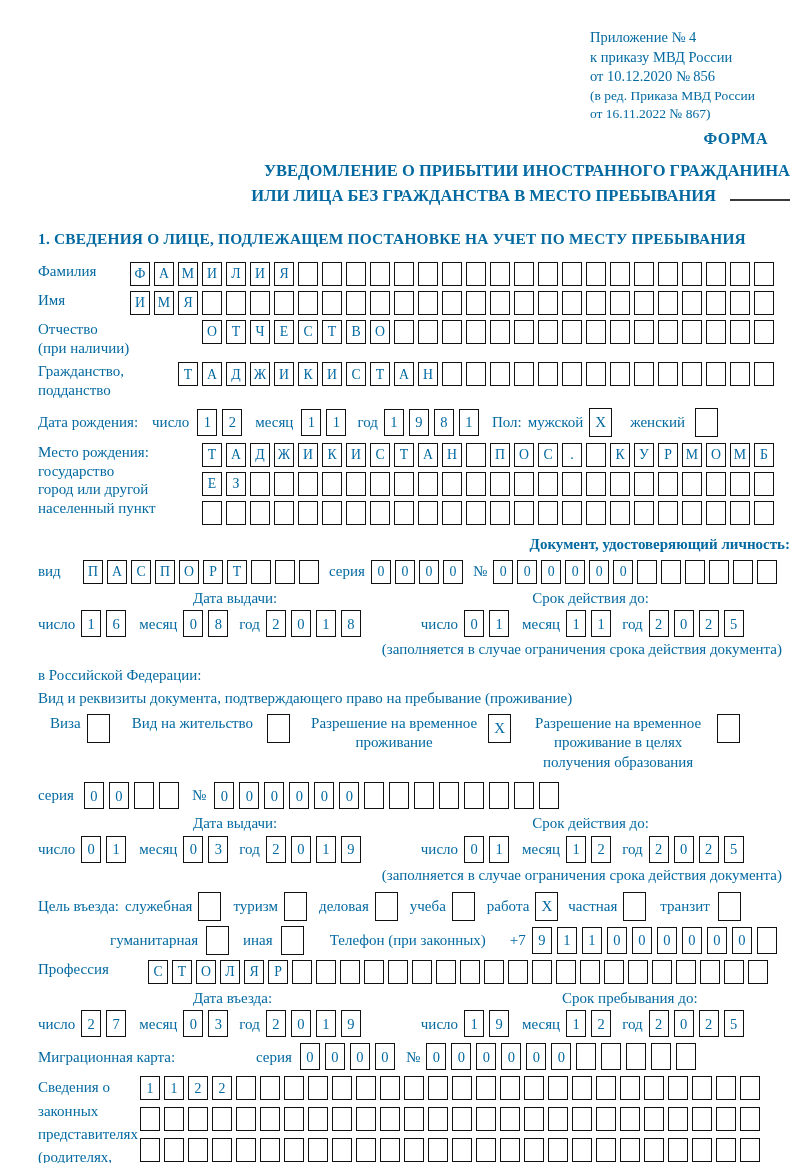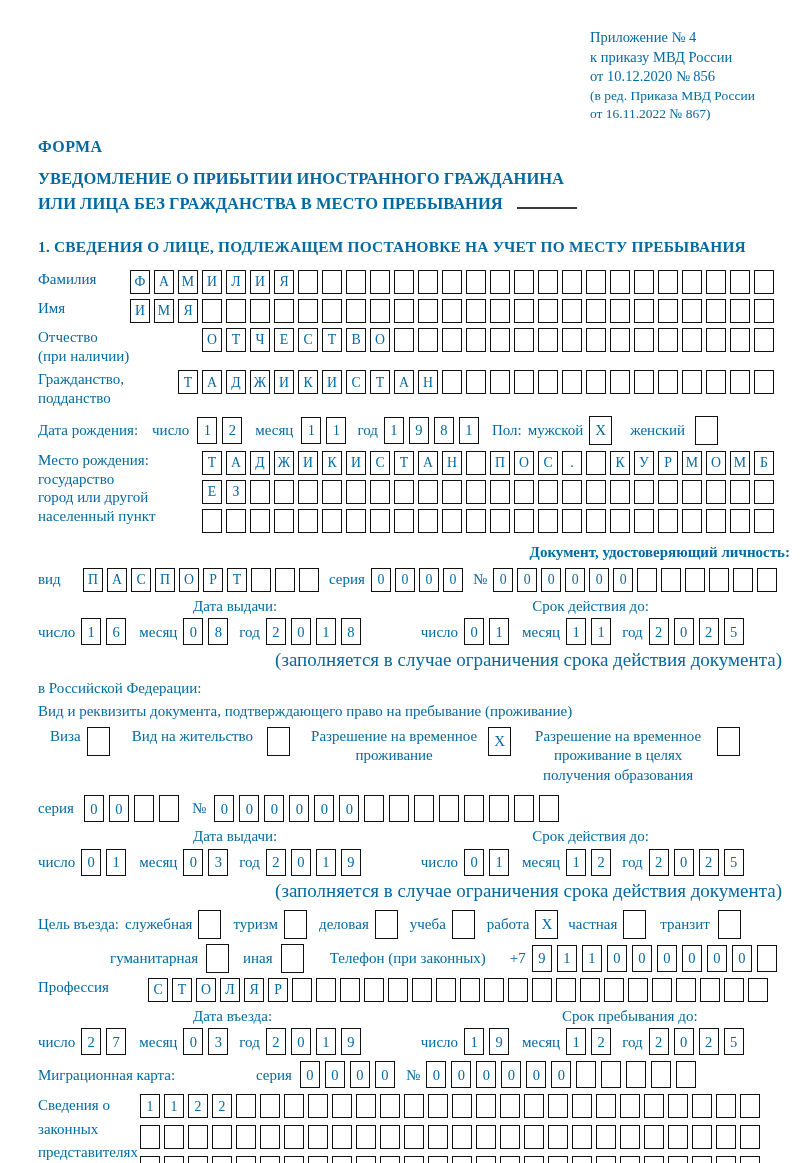--- a/index.html
+++ b/index.html
@@ -7,23 +7,23 @@
     width:800px; height:1163px; box-sizing:border-box;
     padding:28px 10px 0 38px; overflow:hidden;
     background:#ffffff; color:#0369a1;
     font-family:"Liberation Serif","DejaVu Serif",serif;
     font-size:15px; line-height:1.25;
   }
 
   
   .appendix { margin-left:552px; font-size:14.5px; line-height:1.35; }
   .appendix .amend { font-size:13.5px; }
-  .forma { padding-right:22px; font-weight:bold; font-size:16px; margin-top:14px; letter-spacing:.4px; }
-
-  .title { text-align:left; font-weight:bold; font-size:16.5px; line-height:1.5; margin-top:10px; }
+  .forma { text-align:right; padding-right:22px; font-weight:bold; font-size:16px; margin-top:6px; letter-spacing:.4px; }
+
+  .title { text-align:right; font-weight:bold; font-size:16.5px; line-height:1.5; margin-top:10px; }
   .blank-line { display:inline-block; width:60px; border-bottom:2.2px solid #3a3a3a; margin-left:14px; vertical-align:baseline; }
 
   .sec-heading { text-align:left; font-weight:bold; font-size:15.4px; margin-top:20px; margin-bottom:14px; letter-spacing:.2px; }
 
   
   .frow { display:flex; align-items:flex-start; margin-bottom:5px; }
   .irow { display:flex; align-items:center; margin-bottom:5px; white-space:nowrap; }
   .lbl { flex-shrink:0; }
   .stack > .cells { margin-bottom:5px; }
 
@@ -40,21 +40,21 @@
   .mr6 { margin-right:6px; } .mr8 { margin-right:8px; } .mr10 { margin-right:10px; } .mr14 { margin-right:14px; }
 
   
   .date-block { margin-bottom:2px; }
   .date-titles { display:flex; margin-bottom:3px; }
   .date-titles .t1 { margin-left:155px; }
   .date-titles .t2 { margin-left:255px; }
   .date-cols { display:flex; align-items:center; white-space:nowrap; }
   .date-cols .col2 { margin-left:55px; }
   .dcol { display:flex; align-items:center; }
-  .note { font-size:19px; text-align:right; padding-right:8px; margin:3px 0 7px 0; }
+  .note { font-size:15px; text-align:right; padding-right:8px; margin:3px 0 7px 0; }
 
   
   .cbgroup { display:flex; align-items:flex-start; margin:6px 0 10px 12px; }
   .cb-label { line-height:1.3; }
   .cb-label.center { text-align:center; }
 
   .reps { display:flex; align-items:flex-start; }
   .reps .lbl { width:102px; line-height:1.55; }
 </style>
 </head>

